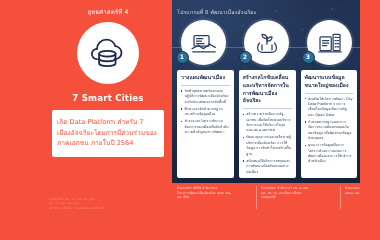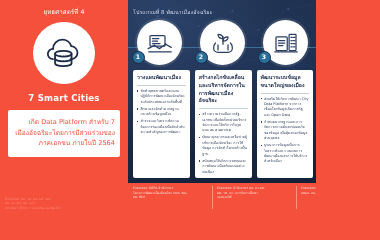--- a/index.html
+++ b/index.html
@@ -1,21 +1,21 @@
 <!DOCTYPE html>
 <html><head>
 <meta charset="utf-8">
 <style>
   * { margin:0; padding:0; box-sizing:border-box; }
   html,body { width:380px; height:213px; overflow:hidden; }
   body {
     font-family:"DejaVu Sans","Liberation Sans",sans-serif;
     background:#f4503c;
   }
-  .slide { position:relative; width:316px; height:213px; display:flex; }
+  .slide { position:relative; width:316px; height:213px; display:flex;margin-left:44px; }
 
   
   .left {
     position:relative; width:128px; height:213px;
     background:#f4503c; flex:0 0 128px;
     display:flex; flex-direction:column; align-items:center;
   }
   .strat-label {
     margin-top:7px; font-size:6.2px; color:#ffffff; letter-spacing:.1px;
     font-weight:400; white-space:nowrap;
@@ -24,21 +24,21 @@
     margin-top:5px; width:62px; height:62px; border-radius:50%;
     background:#ffffff; display:flex; align-items:center; justify-content:center;
   }
   .logo-circle svg { width:44px; height:44px; display:block; }
   .smart-title {
     margin-top:9px; font-size:8.6px; font-weight:700; color:#ffffff;
     letter-spacing:.2px; white-space:nowrap;
   }
   .goal-card {
     margin-top:7px; width:112px; background:#ffffff; border-radius:2px;
-    padding:7px 5px 8px 5px; text-align:right;
+    padding:7px 5px 8px 5px; text-align:left;
   }
   .goal-card p {
     font-size:6.6px; line-height:1.62; color:#f4503c; font-weight:400;
   }
   .left-footer {
     position:absolute; left:0; bottom:3px; width:128px;
     padding:0 5px; text-align:left;
   }
   .left-footer .ln {
     font-size:3.1px; line-height:1.45; color:#ff8a7a; white-space:nowrap;

